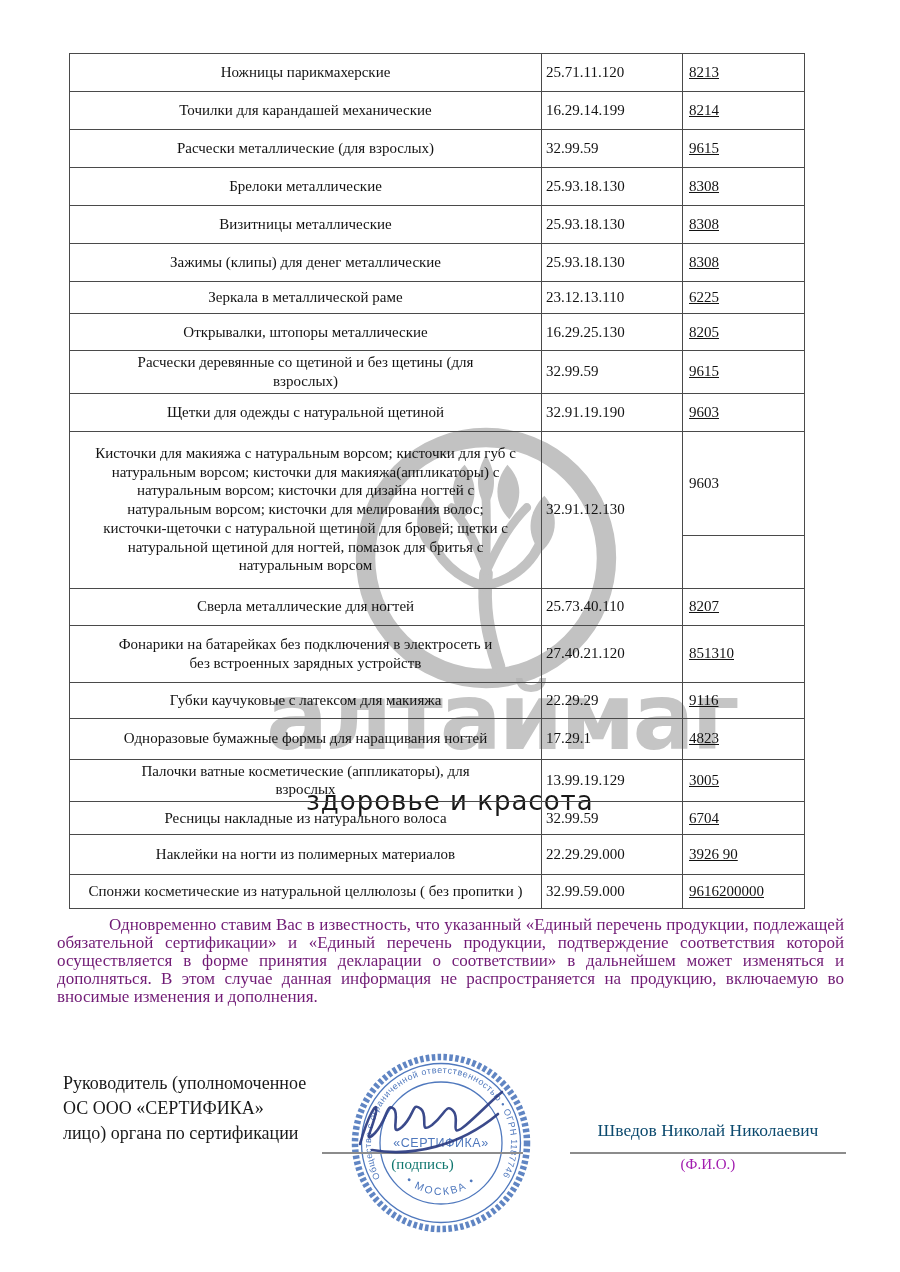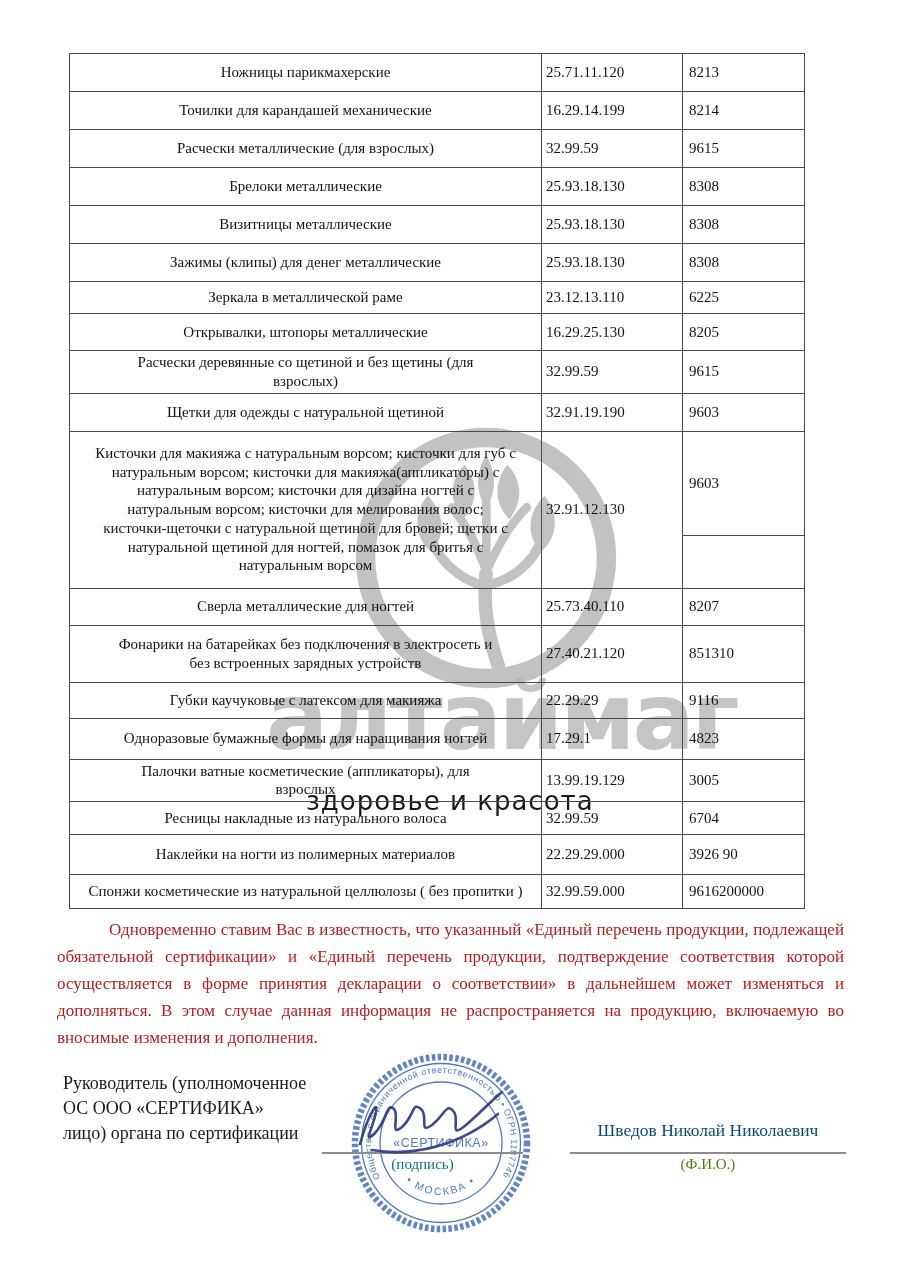--- a/index.html
+++ b/index.html
@@ -26,45 +26,45 @@
   table.products{
     position:absolute;left:69px;top:53px;width:735px;z-index:1;
     border-collapse:collapse;table-layout:fixed;background:transparent;
   }
   table.products td{
     border:1.5px solid #4a4a4a;
     font-size:15px;line-height:1.25;color:#131313;vertical-align:middle;
   }
   td.cell-name{text-align:center;padding:2px 10px;white-space:pre-line;}
   td.cell-code{text-align:left;padding:2px 2px 2px 4px;}
-  td.cell-tn{text-align:left;padding:2px 2px 2px 6px;}
+  td.cell-tn{text-align:left;padding:2px 2px 2px 6px;text-decoration:underline;}
   td.cell-tn-split{padding:0;vertical-align:top;}
   .split-wrap{display:flex;flex-direction:column;height:154px;}
   .split-top{flex:105 0 0;display:flex;align-items:center;padding-left:6px;
              border-bottom:1.5px solid #4a4a4a;}
   .split-bottom{flex:52 0 0;}
 
   
   .note{
     position:absolute;left:57px;top:916px;width:787px;z-index:1;
-    font-size:17px;line-height:27px;text-align:justify;text-indent:52px;
-    color:#b91c1c;
+    font-size:17px;line-height:18px;text-align:justify;text-indent:52px;
+    color:#701a75;
   }
 
   
   .sig-left{position:absolute;left:63px;top:1071px;z-index:2;
             font-size:18px;line-height:25px;color:#1a1a1a;}
   .stamp{position:absolute;left:346px;top:1048px;z-index:2;}
   .sig-ink{position:absolute;left:342px;top:1072px;z-index:4;}
   .sign-box{position:absolute;left:322px;top:1152px;width:201px;z-index:3;
             border-top:2px solid #8c8c8c;text-align:center;
             font-size:15px;color:#0f766e;padding-top:2px;}
   .fio-line{position:absolute;left:570px;top:1152px;width:276px;z-index:3;
             border-top:2px solid #8c8c8c;text-align:center;
-            font-size:15px;color:#4d7c0f;padding-top:2px;}
+            font-size:15px;color:#a21caf;padding-top:2px;}
   .fio-name{position:absolute;left:570px;top:1120px;width:276px;z-index:3;
             text-align:center;font-size:17.5px;color:#0c4a6e;}
 
   .abs{position:absolute;}
 </style>
 </head>
 <body>
 
 <div class="page">
 

